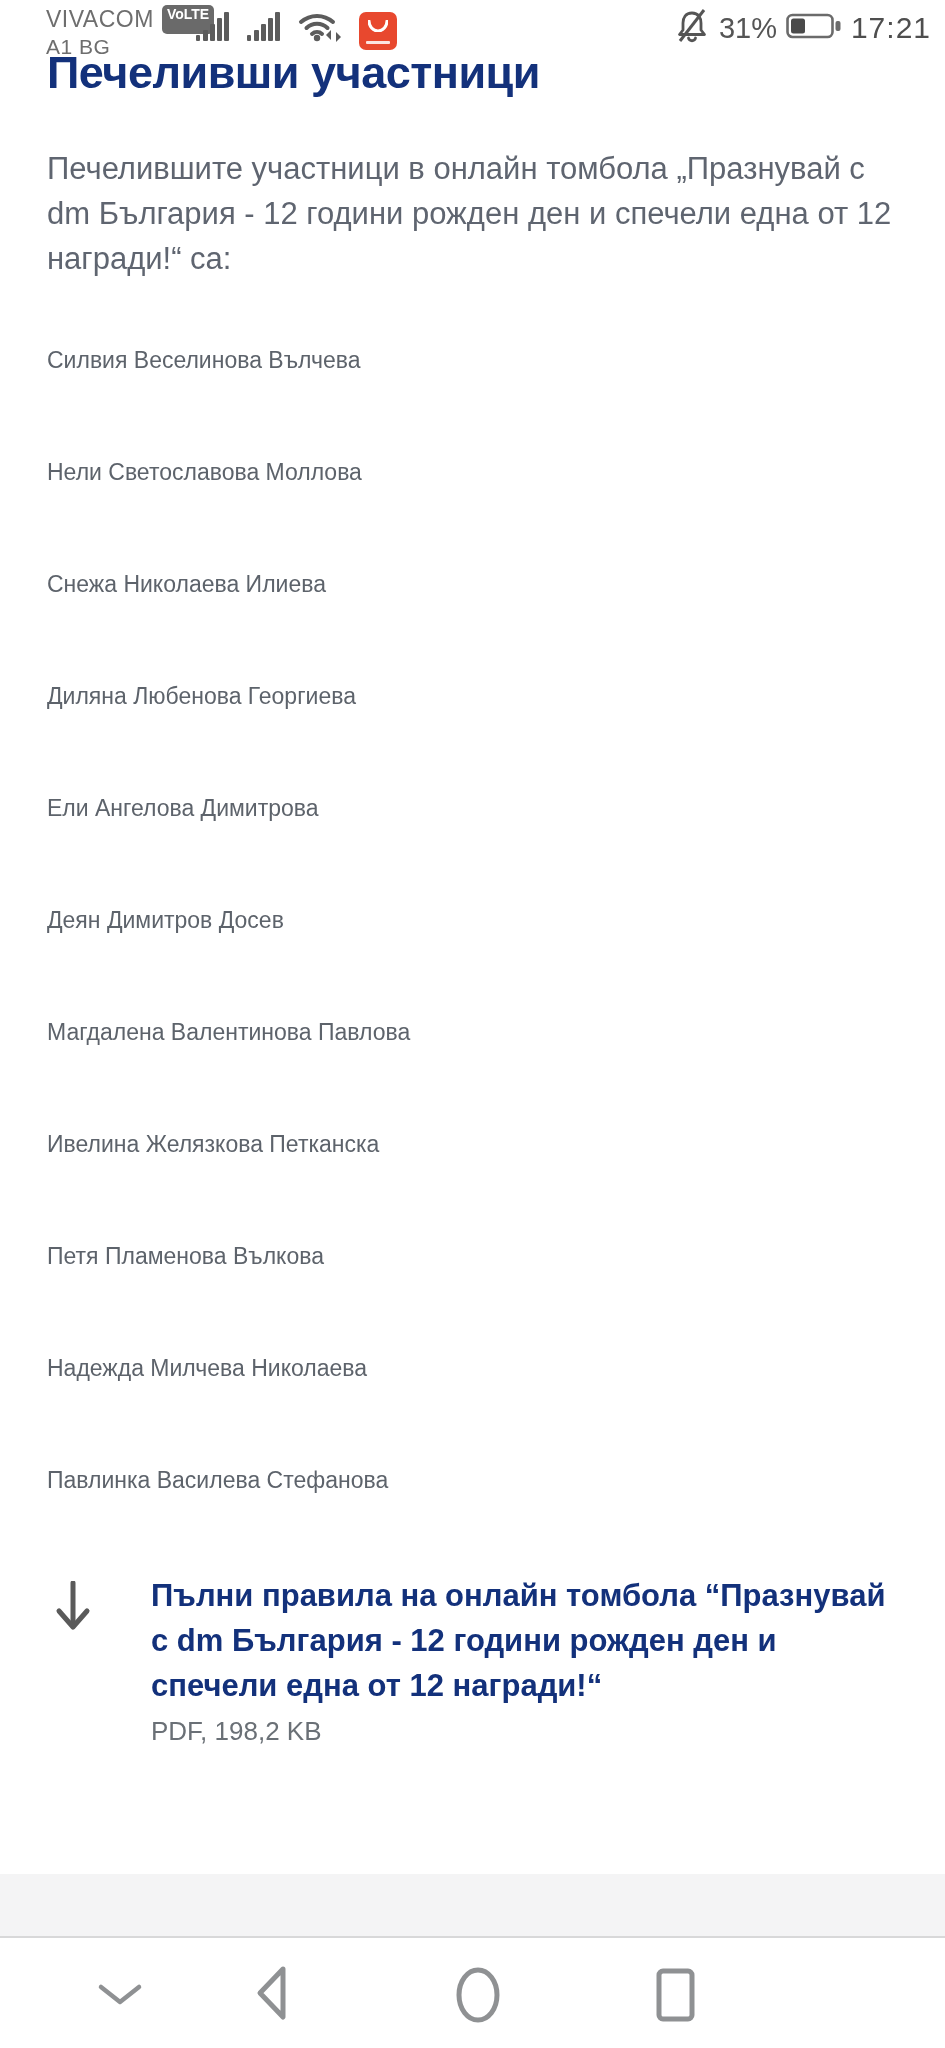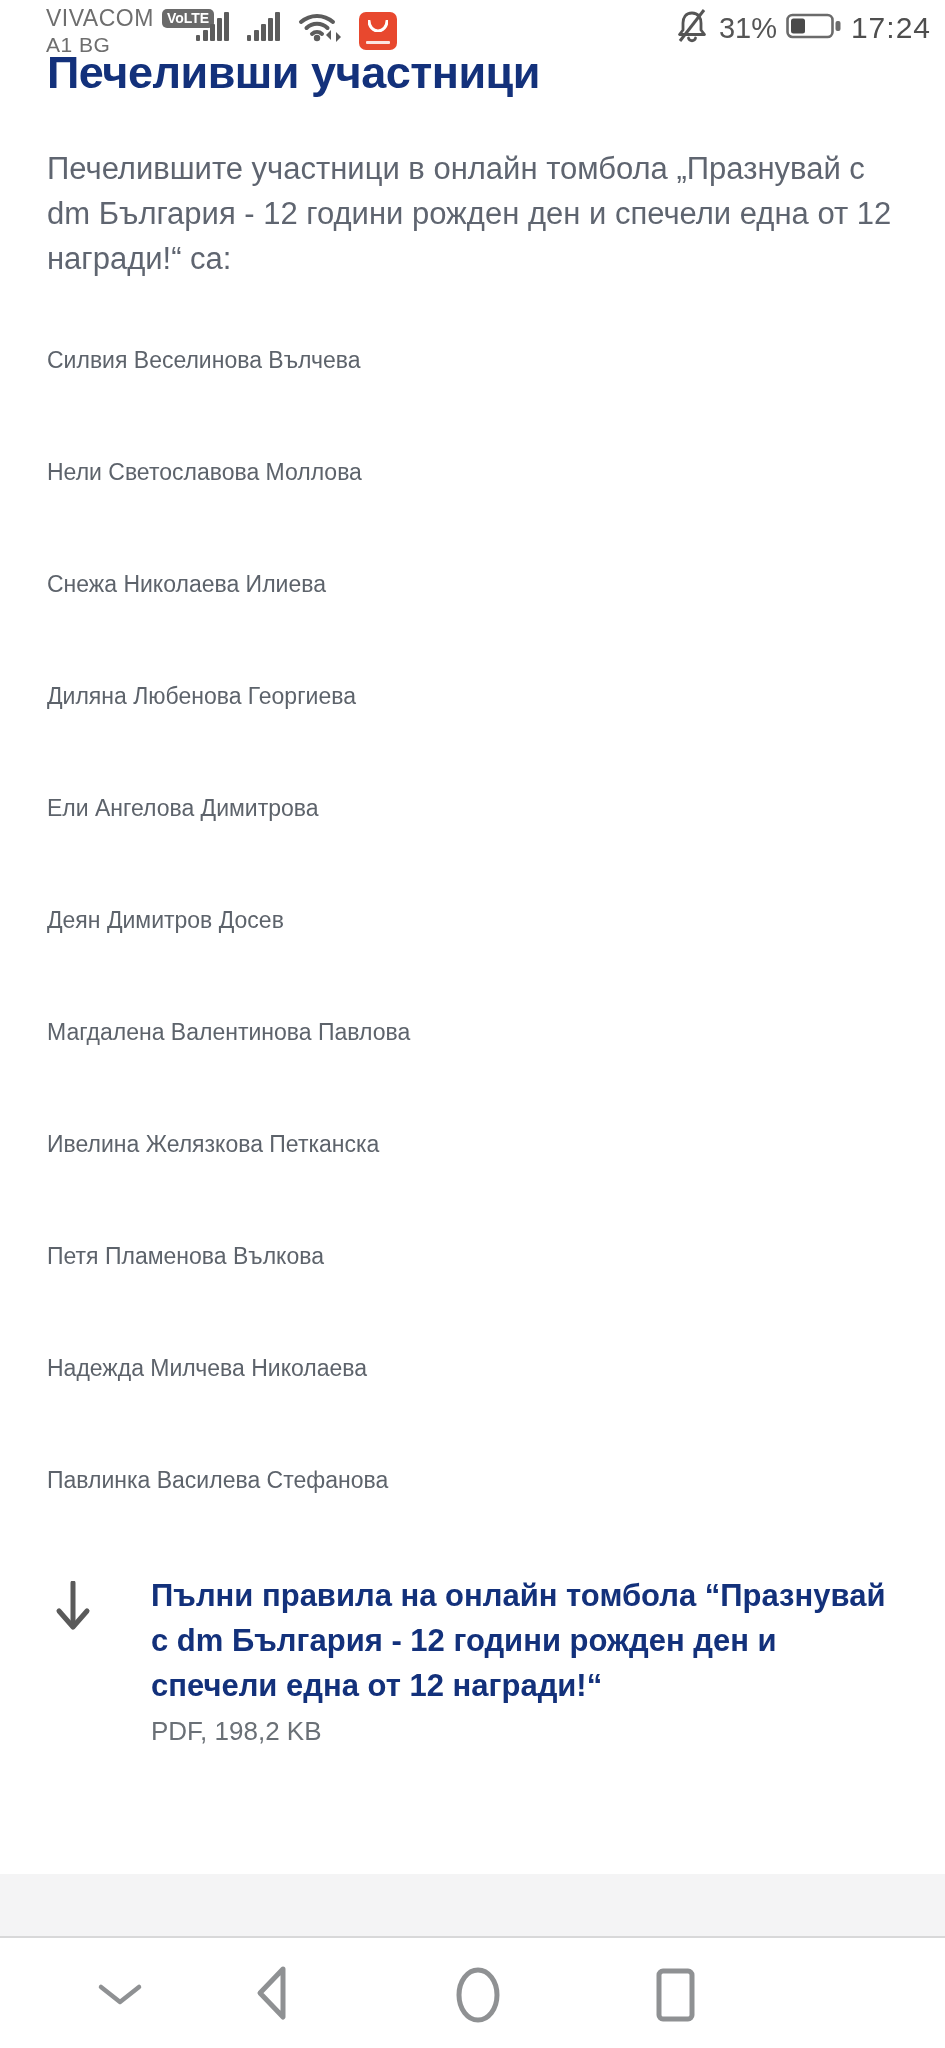--- a/index.html
+++ b/index.html
@@ -8,21 +8,21 @@
     position:relative; width:945px; height:2048px; overflow:hidden;
     background:#ffffff; font-family:"Liberation Sans", sans-serif;
   }
 
   
   .status-bar { position:absolute; top:0; left:0; width:945px; height:56px; background:#fff; z-index:5; }
   .sb-left { position:absolute; left:46px; top:5px; }
   .sb-carrier-row { display:flex; align-items:center; gap:8px; }
   .sb-carrier { font-size:23px; color:#6e6e6e; letter-spacing:0.5px; }
   .volte-badge { background:#6a6a6a; color:#fff; font-size:14px; font-weight:bold;
-                 border-radius:5px; padding:1px 5px 2px; line-height:16px; }
+                 border-radius:5px; padding:1px 5px 12px; line-height:16px; }
   .sb-carrier2 { font-size:21px; color:#6e6e6e; margin-top:1px; letter-spacing:0.5px; }
   .sb-icons { position:absolute; left:196px; top:12px; display:flex; align-items:flex-end; gap:17px; height:34px; }
   .app-badge { width:38px; height:38px; background:#e8482e; border-radius:7px; position:relative; margin-bottom:-4px; }
   .app-badge .smile { position:absolute; left:9px; top:8px; }
   .app-badge .txt { position:absolute; left:7px; bottom:6px; width:24px; height:3px; background:rgba(255,255,255,.85); border-radius:1px; }
   .sb-right { position:absolute; right:14px; top:8px; display:flex; align-items:center; gap:9px; height:40px; }
   .sb-pct { font-size:29px; color:#555; }
   .sb-time { font-size:30px; color:#4e4e4e; letter-spacing:1px; }
 
   
@@ -109,21 +109,21 @@
         </svg>
       </span>
       <span class="sb-pct">31%</span>
       <span>
         <svg width="56" height="30" viewBox="0 0 56 30">
           <rect x="1.5" y="4" width="45" height="22" rx="5" fill="#fff" stroke="#6b6b6b" stroke-width="2.6"></rect>
           <rect x="5" y="7.5" width="14" height="15" rx="2.5" fill="#4a4a4a"></rect>
           <rect x="49.5" y="10" width="5" height="10" rx="2" fill="#6b6b6b"></rect>
         </svg>
       </span>
-      <span class="sb-time">17:24</span>
+      <span class="sb-time">17:21</span>
     </div>
   </div>
 
   <div class="content">
     <div class="title-clip">
       <h1 class="page-title">Печеливши участници</h1>
     </div>
 
     <p class="intro">Печелившите участници в онлайн томбола „Празнувай с dm България - 12 години рожден ден и спечели една от 12 награди!“ са:</p>
 

